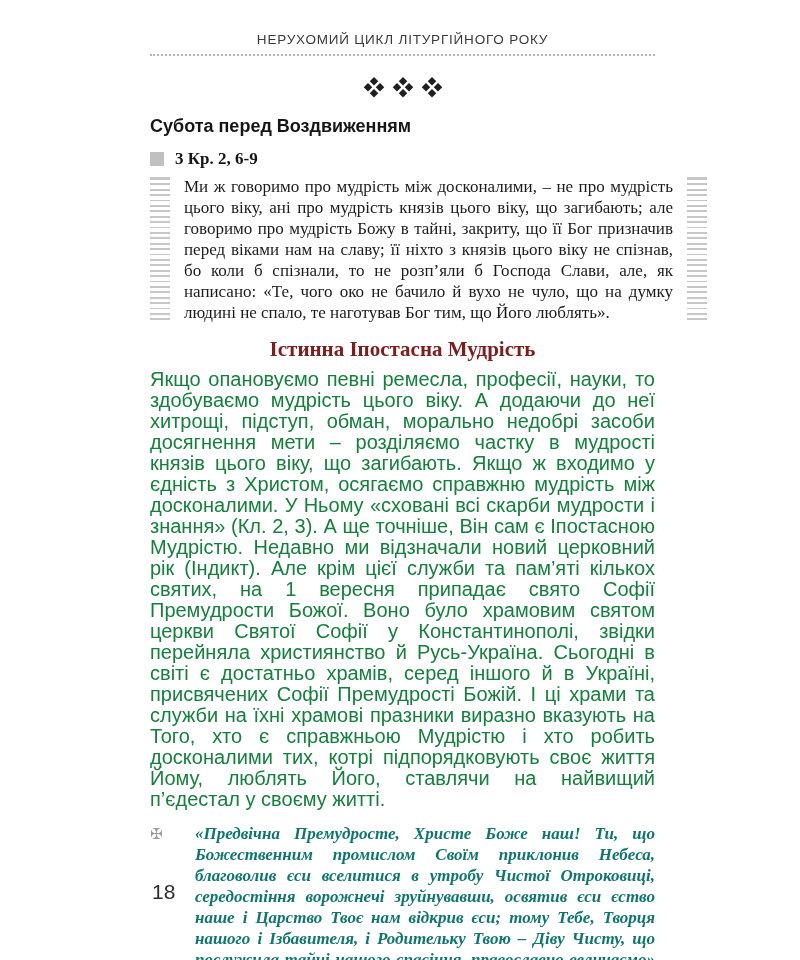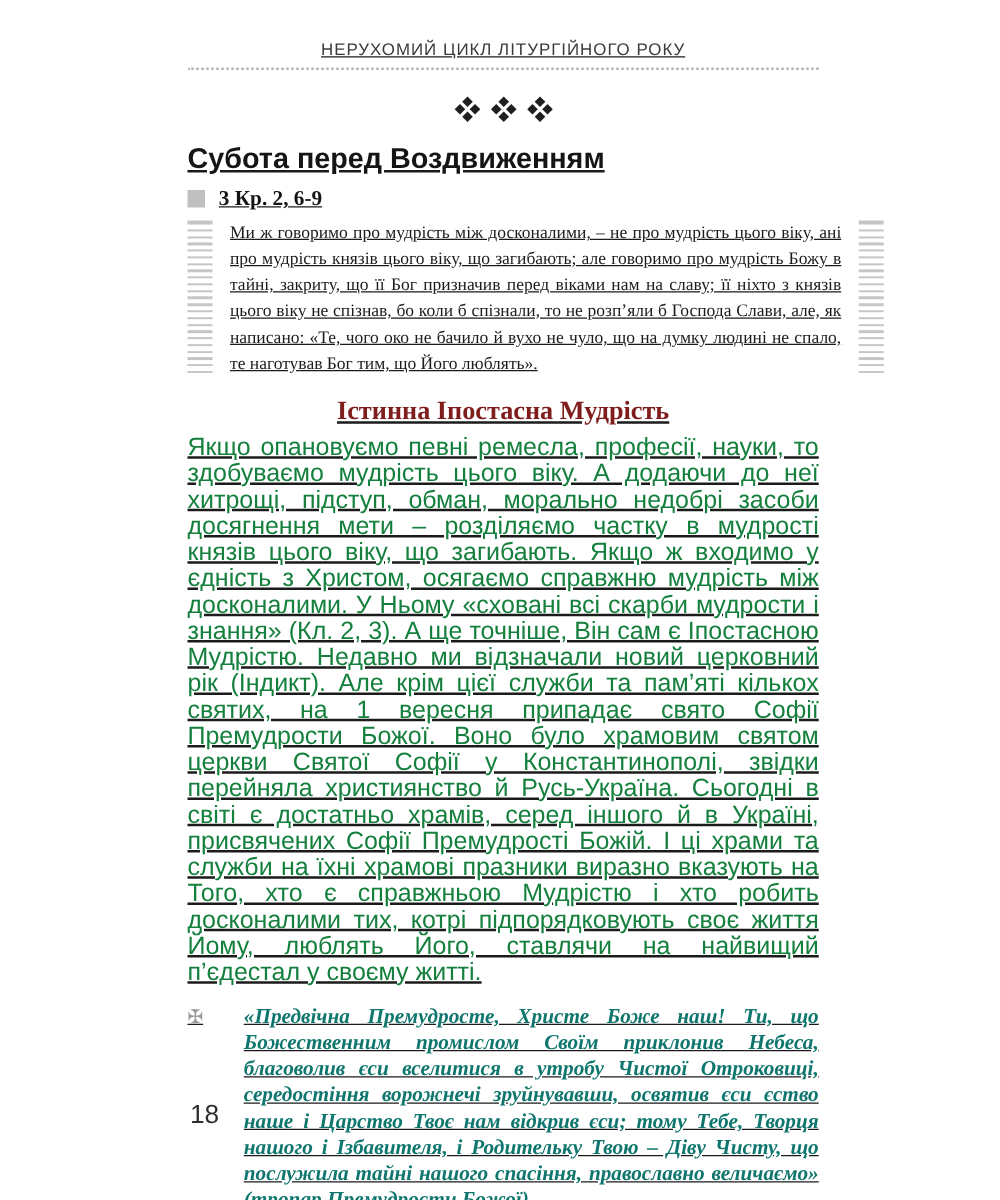--- a/index.html
+++ b/index.html
@@ -5,21 +5,20 @@
   html, body { margin: 0; padding: 0; background: #e9e9e9; }
   .page {
     position: relative;
     width: 800px;
     height: 960px;
     margin: 0 auto;
     background: #ffffff;
     font-family: "Liberation Sans", sans-serif;
     color: #1b1b1b;
     overflow: hidden;
-    text-decoration: underline;
   }
   .content {
     width: 505px;
     margin-left: 150px;
   }
 
   
   .running-head {
     padding-top: 32px;
     text-align: center;
@@ -53,21 +52,21 @@
     position: absolute;
     top: 0; left: 0;
     width: 5.5px; height: 5.5px;
     background: #1f1f1f;
     box-shadow: 8.5px 0 0 #1f1f1f, 0 8.5px 0 #1f1f1f, 8.5px 8.5px 0 #1f1f1f;
   }
 
   
   .section-title {
     margin: 18px 0 0 0;
-    font-size: 23px;
+    font-size: 18px;
     line-height: 24px;
     font-weight: bold;
     font-family: "Liberation Sans", sans-serif;
     color: #151515;
   }
 
   
   .ref-row {
     margin-top: 11px;
     display: flex;
@@ -103,21 +102,21 @@
       transparent 1.8px, transparent 5.4px);
     background-position: 0 2px;
     background-repeat: repeat-y;
     background-size: 20px 100%;
   }
   .dash-gutter.left  { margin-right: 14px; }
   .dash-gutter.right { margin-left: 14px; }
   .scripture-text {
     flex: 1 1 auto;
     font-family: "Liberation Serif", serif;
-    font-size: 14px;
+    font-size: 17px;
     line-height: 21px;
     text-align: justify;
     color: #1b1b1b;
   }
 
   
   .article-title {
     margin: 13px 0 0 0;
     text-align: center;
     font-family: "Liberation Serif", serif;

